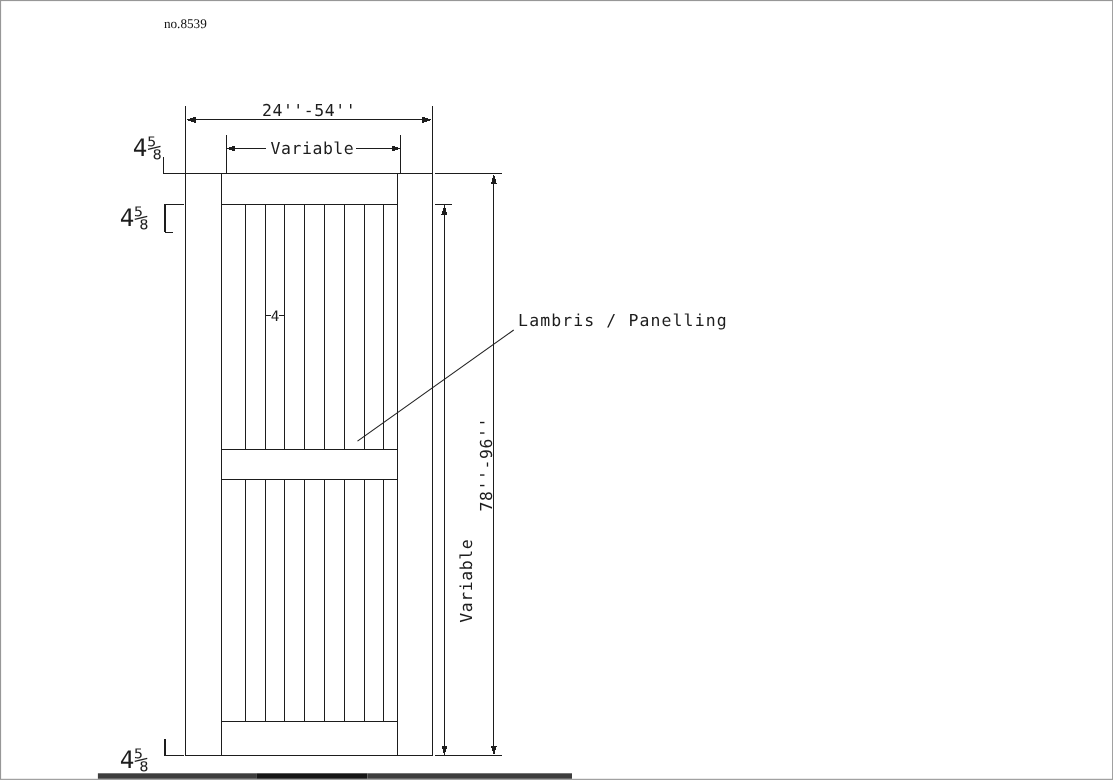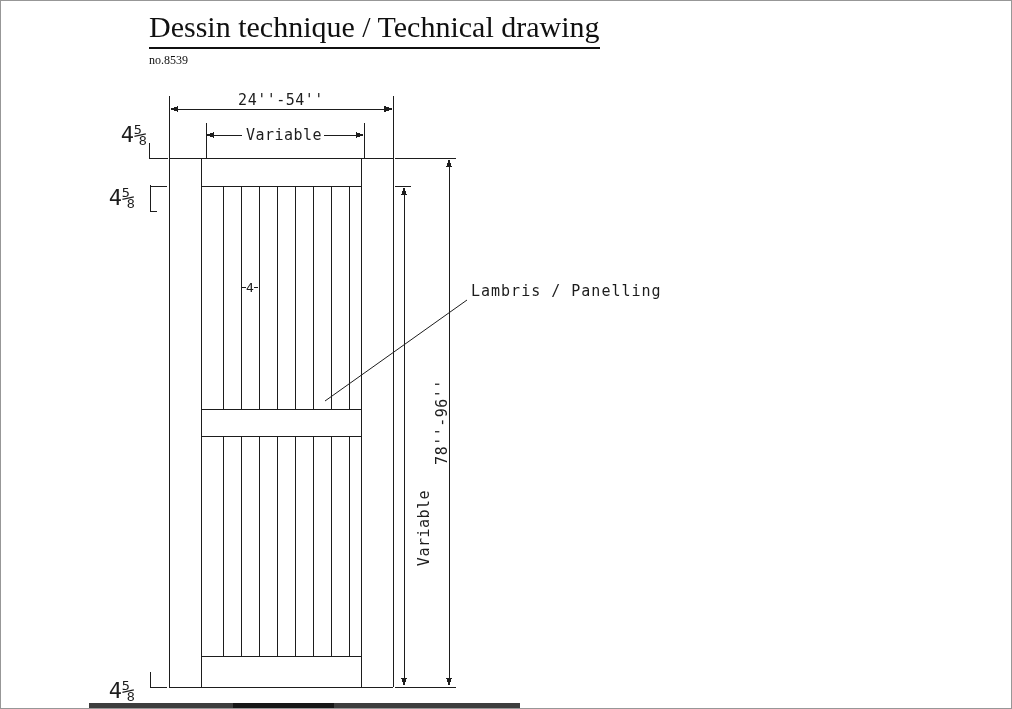--- a/index.html
+++ b/index.html
@@ -28,21 +28,20 @@
   svg polygon { fill:#1d1d1d; stroke:none; }
   .ortho { shape-rendering:crispEdges; }
   .strip { position:absolute; height:7px; top:702px; }
 </style>
 </head>
 <body>
 
 <div class="page">
 
   <div class="header">
-    <div class="title">Dessin technique / Technical drawing</div>
     <div class="subtitle">
       <span>no.8539</span>
     </div>
   </div>
 
   <svg class="drawing" width="1012" height="709" viewBox="0 0 1012 709">
 
     <g class="ortho">
       <line x1="222" y1="185" x2="222" y2="655"></line>
       <line x1="240" y1="185" x2="240" y2="655"></line>

